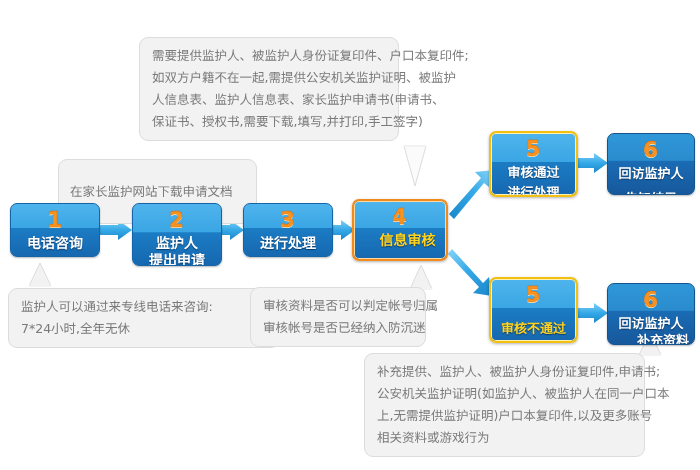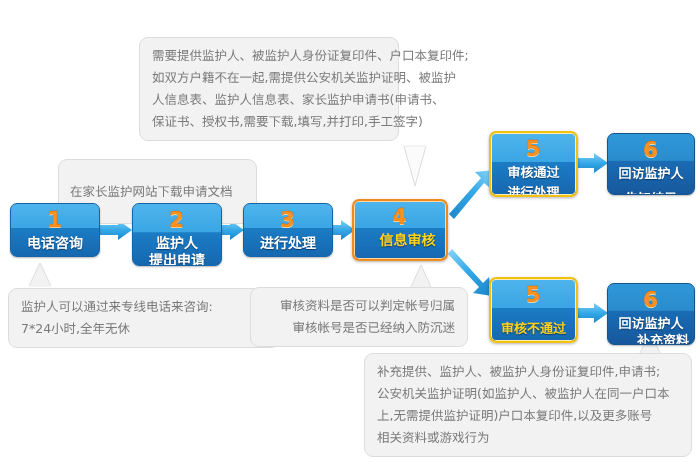--- a/index.html
+++ b/index.html
@@ -175,26 +175,26 @@
 
   <div class="callout" id="co-download" style="left:58px;top:159px;width:199px;line-height:19px;padding:22px 11px;">
     <span class="ln">在家长监护网站下载申请文档</span>
   </div>
 
   <div class="callout" id="co-hotline" style="left:8px;top:288px;width:272px;">
     <span class="ln">监护人可以通过来专线电话来咨询:</span>
     <span class="ln">7*24小时,全年无休</span>
   </div>
 
-  <div class="callout" id="co-review" style="left:250px;top:287px;width:218px;text-align:right;">
+  <div class="callout" id="co-review" style="left:250px;top:287px;width:176px;">
     <span class="ln">审核资料是否可以判定帐号归属</span>
     <span class="ln">审核帐号是否已经纳入防沉迷</span>
   </div>
 
-  <div class="callout" id="co-supp" style="left:364px;top:353px;width:328px;">
+  <div class="callout" id="co-supp" style="left:364px;top:353px;width:281px;">
     <span class="ln">补充提供、监护人、被监护人身份证复印件,申请书;</span>
     <span class="ln">公安机关监护证明(如监护人、被监护人在同一户口本</span>
     <span class="ln">上,无需提供监护证明)户口本复印件,以及更多账号</span>
     <span class="ln">相关资料或游戏行为</span>
   </div>
 
   <div class="stepbox" style="left:10px;top:203px;width:90px;height:54px;">
     <span class="num">1</span>
     <span class="cap">电话咨询</span>
   </div>

